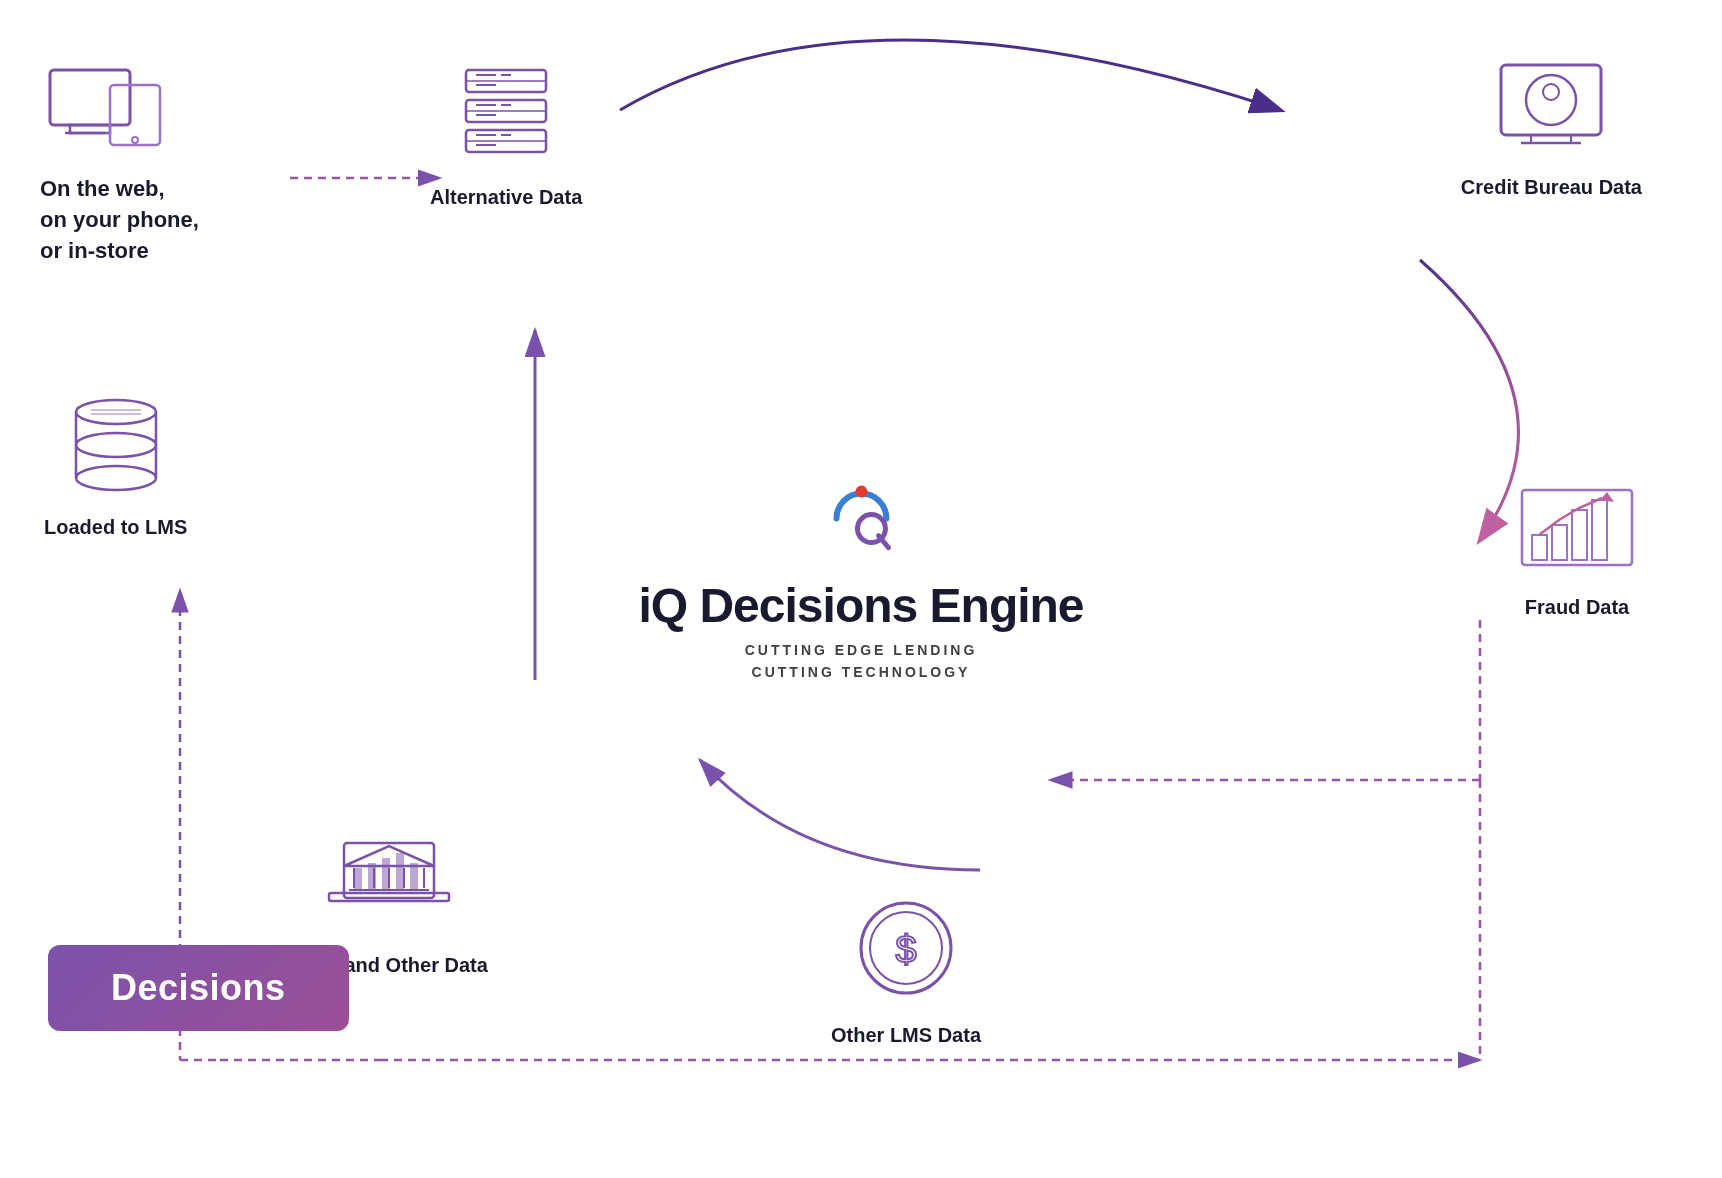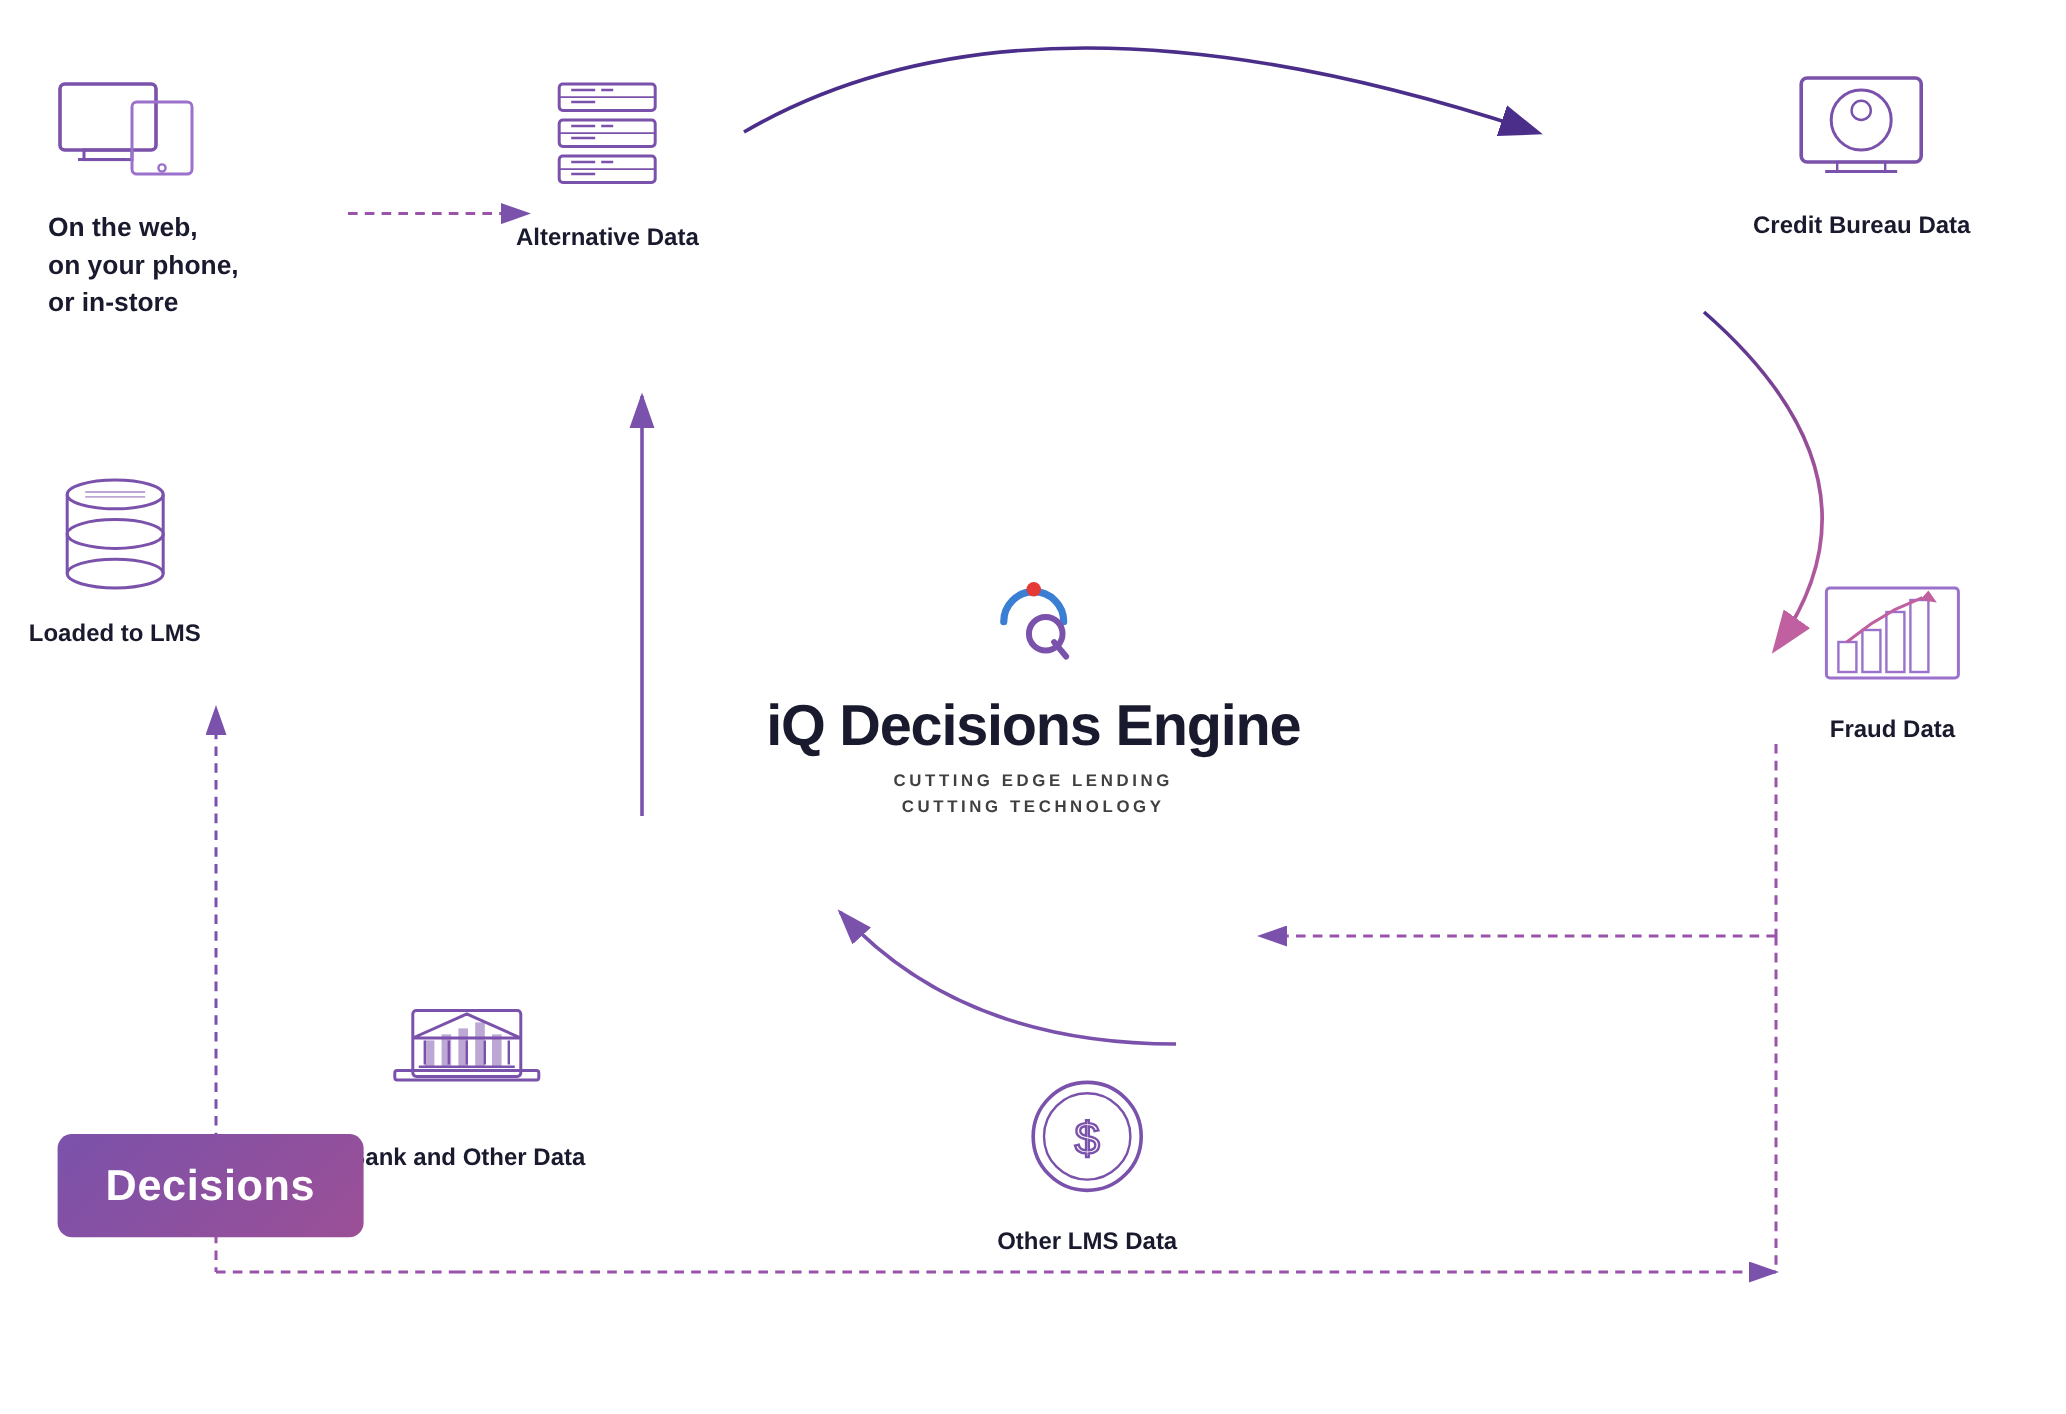--- a/index.html
+++ b/index.html
@@ -101,32 +101,32 @@
     }
 
     
     .node-bank {
       left: 290px;
       bottom: 200px;
     }
 
     
     .node-loaded {
-      left: 24px;
+      left: 44px;
       top: 390px;
     }
 
     
     .decisions-badge {
       position: absolute;
       left: 48px;
       bottom: 147px;
       background: linear-gradient(135deg, #7b52ab, #9b4f96);
       border-radius: 12px;
-      padding: 22px 40px;
+      padding: 22px 63px;
       color: white;
       font-size: 36px;
       font-weight: 900;
       letter-spacing: 0.5px;
     }
 
     
     .arrows-svg {
       position: absolute;
       top: 0;

